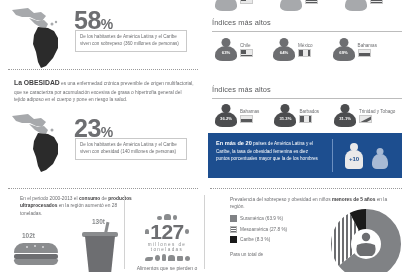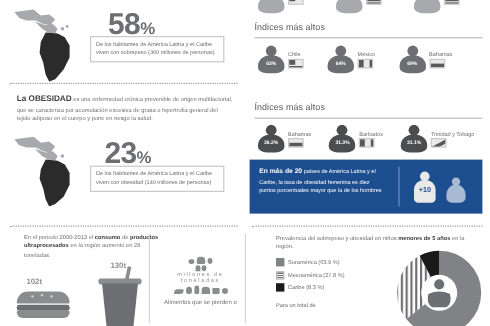--- a/index.html
+++ b/index.html
@@ -181,42 +181,42 @@
   <div style="position:absolute; left:8px; top:4px; width:62px; height:66px;">
     <svg width="62" height="66" viewBox="0 0 62 66">
       <path d="M4 6 L20 4 L26 9 L33 8 L38 12 L34 17 L28 16 L22 13 L14 13 L8 11 Z" fill="#a7a9ac"></path>
       <path d="M21 14 L30 17 L36 16 L40 20 L38 24 L32 23 L27 20 Z" fill="#a7a9ac"></path>
       <path d="M30 23 L40 24 L46 27 L50 34 L50 44 L45 54 L38 62 L33 64 L30 58 L28 48 L25 40 L26 31 Z" fill="#2b2b2b"></path>
       <circle cx="44" cy="20" r="1.5" fill="#a7a9ac"></circle>
       <circle cx="48" cy="18" r="1.2" fill="#a7a9ac"></circle>
     </svg>
   </div>
 
-  <div style="position:absolute; left:90px; top:8px;" class="bignum">
+  <div style="position:absolute; left:74px; top:8px;" class="bignum">
     <span>58</span><span class="pct">%</span>
   </div>
 
   <div class="callout-box" style="position:absolute; left:75px; top:30px;">De los habitantes de América Latina y el Caribe viven con sobrepeso (360 millones de personas)</div>
 
   <div class="dotted-h" style="left:8px; top:69px; width:190px;"></div>
 
   <div class="para" style="position:absolute; left:14px; top:78px; width:180px;">
     <span class="lead bold">La OBESIDAD</span><span> es una enfermedad crónica prevenible de origen multifactorial, que se caracteriza por acumulación excesiva de grasa o hipertrofia general del tejido adiposo en el cuerpo y pone en riesgo la salud.</span>
   </div>
 
   <div style="position:absolute; left:8px; top:110px; width:62px; height:62px;">
     <svg width="62" height="62" viewBox="0 0 62 62">
       <path d="M4 6 L20 4 L26 9 L33 8 L38 12 L34 17 L28 16 L22 13 L14 13 L8 11 Z" fill="#a7a9ac"></path>
       <path d="M21 14 L30 17 L36 16 L40 20 L38 24 L32 23 L27 20 Z" fill="#a7a9ac"></path>
       <path d="M30 23 L40 24 L46 27 L50 34 L50 44 L45 54 L38 60 L33 62 L30 56 L28 47 L25 39 L26 31 Z" fill="#2b2b2b"></path>
       <circle cx="44" cy="20" r="1.5" fill="#a7a9ac"></circle>
     </svg>
   </div>
 
-  <div style="position:absolute; left:74px; top:116px;margin-left:13px;" class="bignum">
+  <div style="position:absolute; left:74px; top:116px;" class="bignum">
     <span>23</span><span class="pct">%</span>
   </div>
 
   <div class="callout-box" style="position:absolute; left:75px; top:138px;">De los habitantes de América Latina y el Caribe viven con obesidad (140 millones de personas)</div>
 
   <div style="position:absolute; left:214px; top:-12px; display:flex; gap:26px;">
     <div class="cell">
       <div class="person light">
         <div class="body"></div>
       </div>
@@ -381,20 +381,21 @@
   <div class="vline" style="left:124px; top:195px; height:74px;"></div>
 
   <div style="position:absolute; left:134px; top:214px; width:66px; text-align:center;">
     <div style="display:flex; justify-content:center; align-items:flex-end; gap:2px; margin-bottom:1px;">
       <span class="foodicon" style="width:5px;height:4px;border-radius:2px;"></span>
       <span class="foodicon" style="width:7px;height:6px;border-radius:3px 3px 1px 1px;"></span>
       <span class="foodicon" style="width:4px;height:5px;border-radius:2px;"></span>
     </div>
     <div style="display:flex; justify-content:center; align-items:center; gap:1px;">
       <span class="foodicon" style="width:4px;height:5px;border-radius:2px 2px 0 0;"></span>
+      <span class="num127">127</span>
       <span class="foodicon" style="width:4px;height:5px;border-radius:2px;"></span>
     </div>
     <div class="cap127">millones de toneladas</div>
     <div style="display:flex; justify-content:center; align-items:flex-end; gap:2px; margin-top:2px;">
       <span class="foodicon" style="width:8px;height:4px;border-radius:4px 1px 4px 1px;"></span>
       <span class="foodicon" style="width:5px;height:6px;border-radius:50% 50% 40% 40%;"></span>
       <span class="foodicon" style="width:4px;height:7px;border-radius:2px 2px 1px 1px;"></span>
       <span class="foodicon" style="width:7px;height:6px;border-radius:3px 3px 0 0;"></span>
       <span class="foodicon" style="width:6px;height:5px;border-radius:1px;"></span>
       <span class="foodicon" style="width:5px;height:5px;border-radius:50%;"></span>

